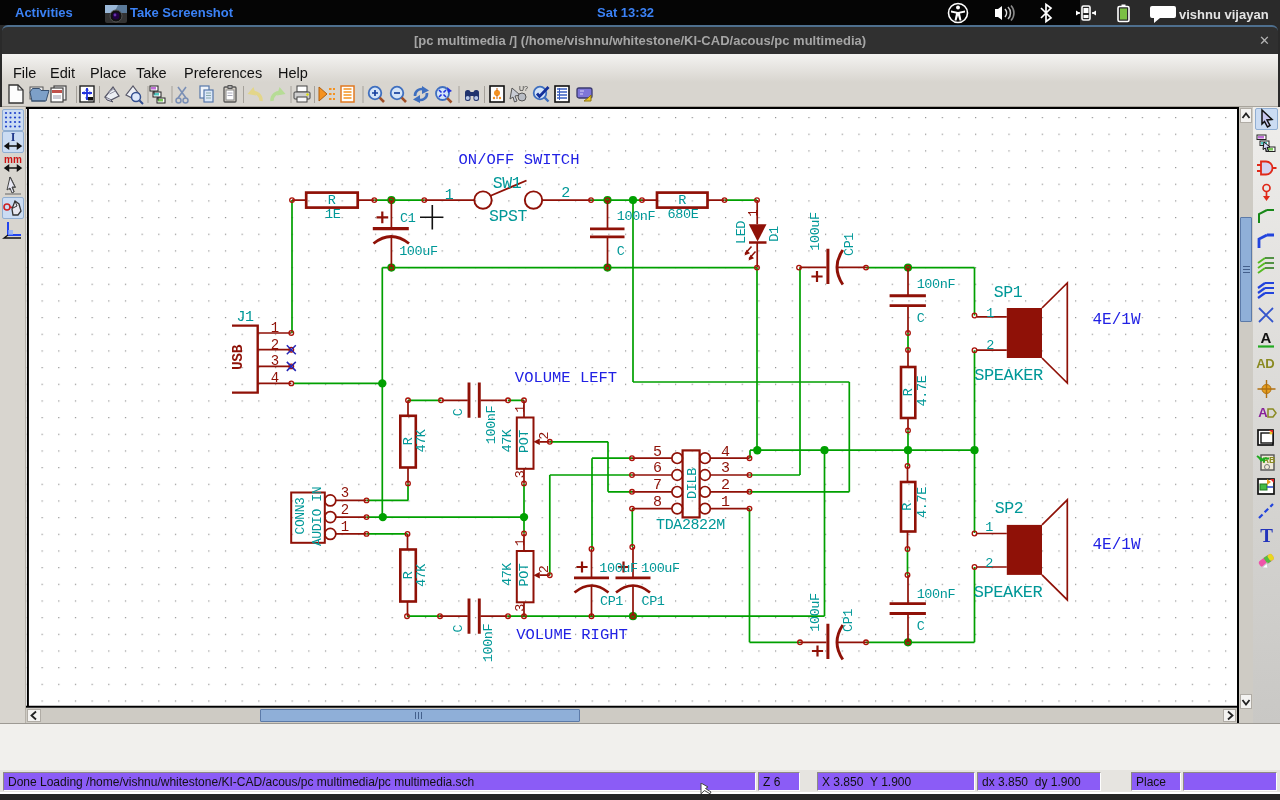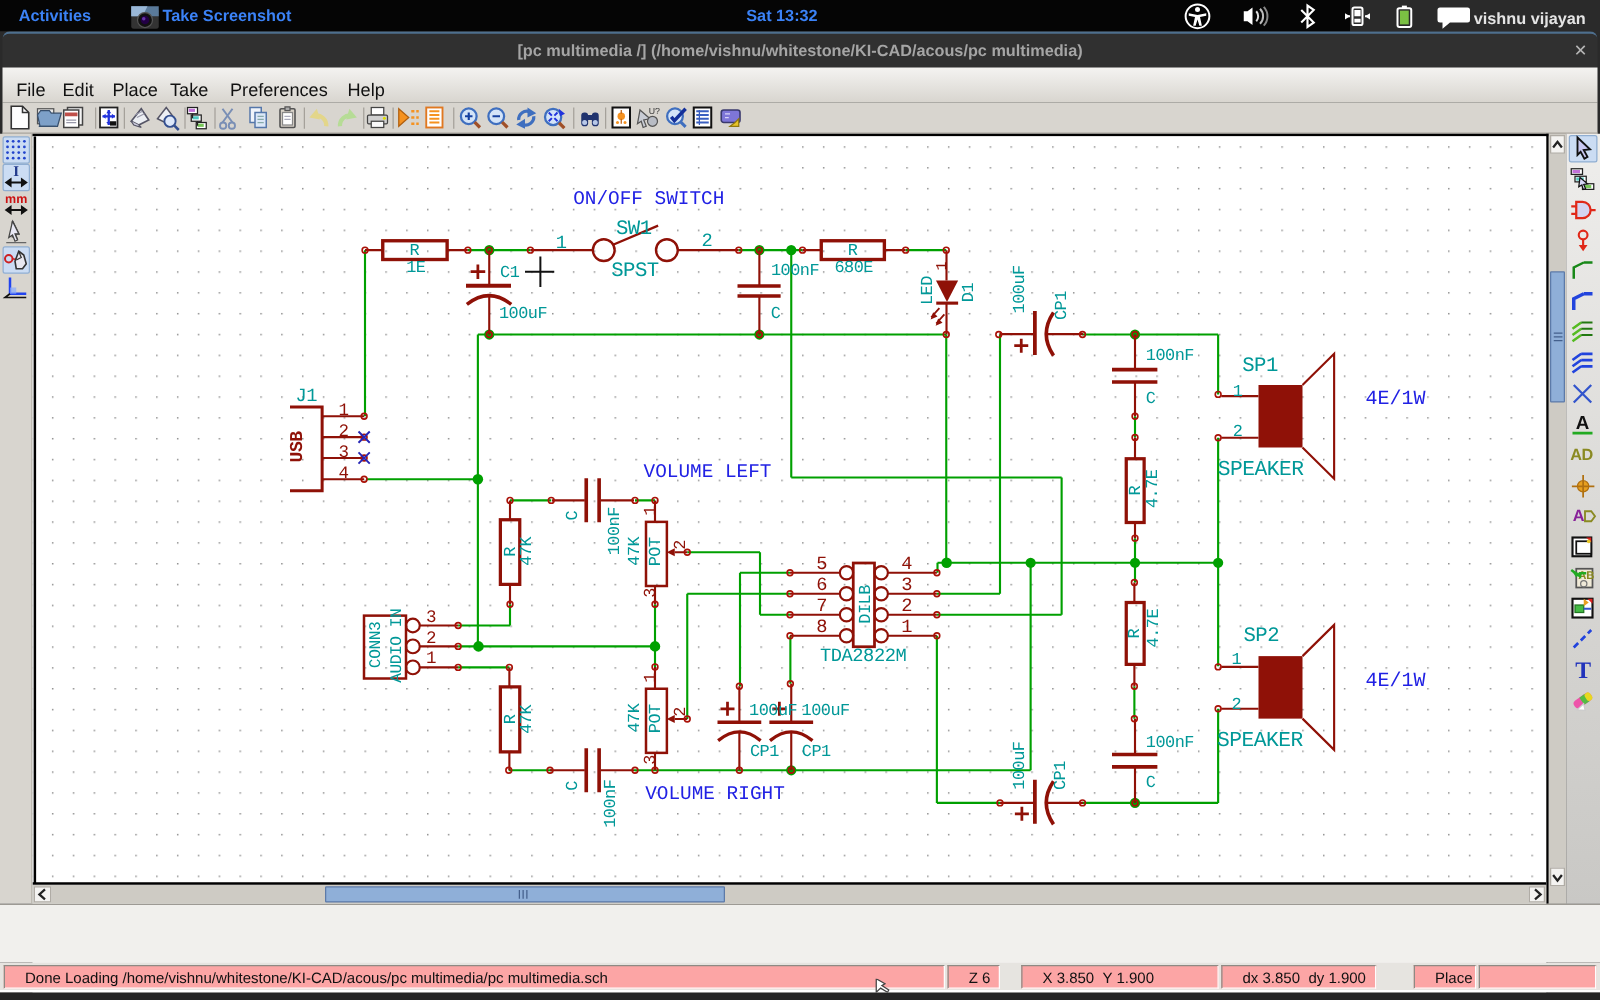--- a/index.html
+++ b/index.html
@@ -9,21 +9,21 @@
 #menubar span{display:inline-block;margin-top:6px}
 #toolbar{left:2px;top:82px;width:1276px;height:25px;background:#d8d5cf;border-bottom:1px solid #a8a49c}
 #lefttools{left:0;top:107px;width:26px;height:616px;background:#d8d5cf;border-right:1px solid #b5b1a9}
 #canvas{left:26px;top:107px;width:1213px;height:767px;background:#fff;border-top:2px solid #000;border-right:2px solid #000}
 #vscroll{left:1239px;top:107px;width:14px;height:616px;background:#cecbc4}
 #righttools{left:1253px;top:107px;width:27px;height:616px;background:linear-gradient(#efeeec,#d6d5d2 60%,#c9c8c5)}
 #hscroll{left:26px;top:708px;width:1211px;height:15px;background:#cecbc4}
 #msgpanel{left:0;top:723px;width:1280px;height:47px;background:#f1f0ed;border-top:1px solid #9d9a94}
 #statusbar{left:0;top:770px;width:1280px;height:24px;background:#e6e4e0;font-size:12px;color:#111;border-bottom:2px solid #fff}
 #bottomstrip{left:0;top:794px;width:1280px;height:6px;background:#252525}
-.cell{position:absolute;top:2px;height:19px;border:1px solid;border-color:#8e8a84 #fdfdfd #fdfdfd #8e8a84;padding:2px 16px;white-space:nowrap;overflow:hidden;background:#fca5a5}
+.cell{position:absolute;top:2px;height:19px;border:1px solid;border-color:#8e8a84 #fdfdfd #fdfdfd #8e8a84;padding:2px 4px;white-space:nowrap;overflow:hidden;background:#8b5cf6}
 .licon{position:absolute;left:2px;width:22px;height:22px}
 .ricon{position:absolute;left:2px;width:23px;height:22px}
 .pressed{background:#cbdcf3;border:1px solid #90aed2;border-radius:2px}
 svg{display:block}
 </style></head>
 <body>
 
 <div class="abs" id="topbar">
  <span class="abs" style="left:15px;top:5px">Activities</span>
  <svg class="abs" style="left:104px;top:2px" width="24" height="23" viewBox="0 0 24 23">

